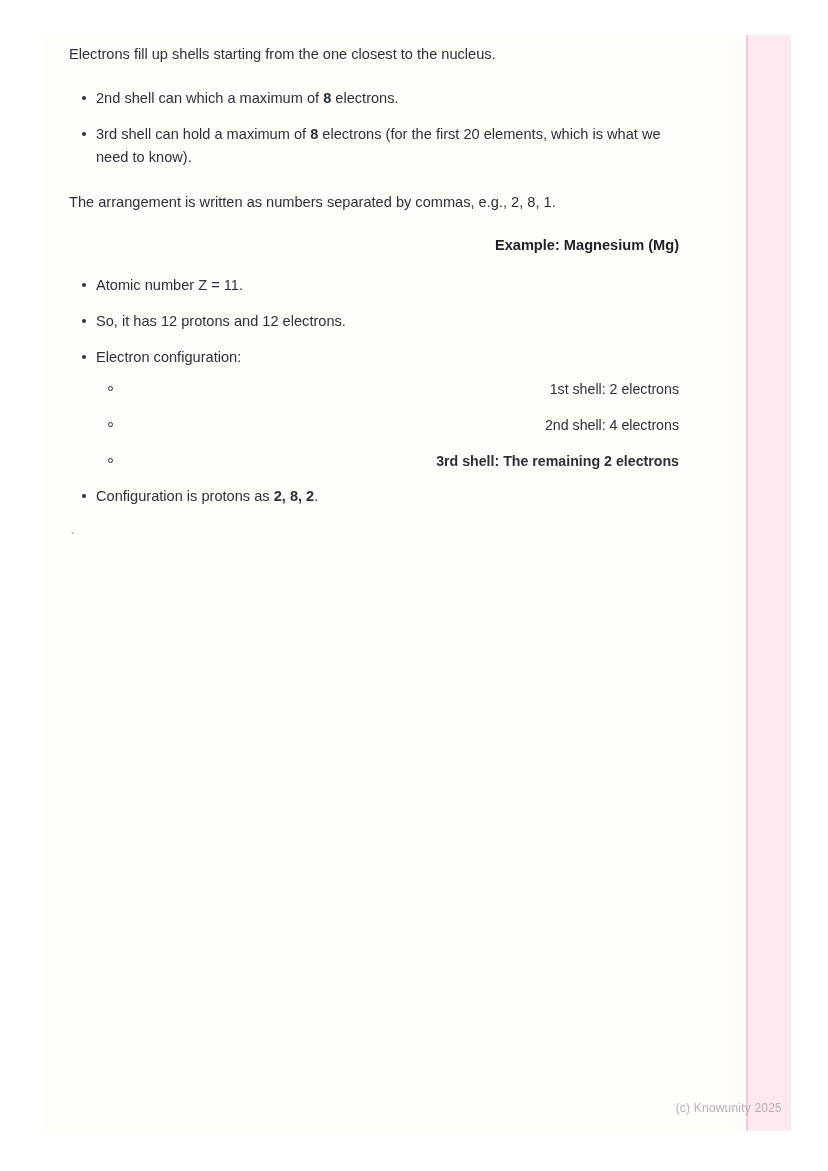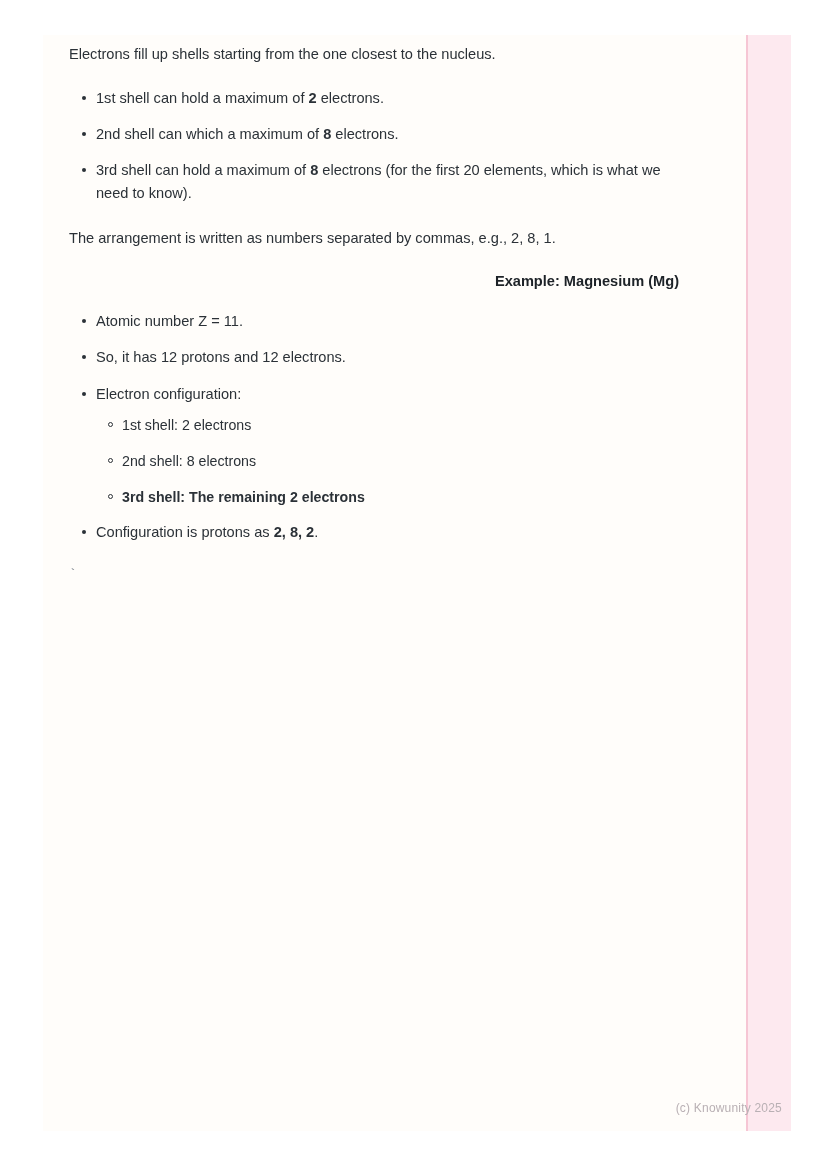--- a/index.html
+++ b/index.html
@@ -84,20 +84,21 @@
     width: 4px;
     height: 4px;
     border-radius: 50%;
     background: #2b3137;
   }
 
   ul.subbullets {
     margin: 9px 0 0 0;
     padding: 0 0 0 26px;
     list-style: none;
+    text-align: right;
   }
   ul.subbullets > li {
     position: relative;
     font-size: 14.2px;
     line-height: 1.5;
     color: #2b3137;
     margin-bottom: 15px;
   }
   ul.subbullets > li:last-child { margin-bottom: 10px; font-weight: bold; }
   ul.subbullets > li::before {
@@ -146,21 +147,20 @@
 <div class="page">
 
   <div class="page-body">
     <div class="content">
 
       <p class="para">Electrons fill up shells starting from the one closest to the nucleus.</p>
 
       <div class="spacer-1"></div>
 
       <ul class="bullets">
-        <li><span>1st shell can hold a maximum of </span><span class="b">2</span><span> electrons.</span></li>
         <li><span>2nd shell can which a maximum of </span><span class="b">8</span><span> electrons.</span></li>
         <li><span>3rd shell can hold a maximum of </span><span class="b">8</span><span> electrons (for the first 20 elements, which is what we need to know).</span></li>
       </ul>
 
       <div class="spacer-2"></div>
 
       <p class="para">The arrangement is written as numbers separated by commas, e.g., 2, 8, 1.</p>
 
       <div class="spacer-3"></div>
 
@@ -168,21 +168,21 @@
 
       <div class="spacer-4"></div>
 
       <ul class="bullets">
         <li>Atomic number Z = 11.</li>
         <li>So, it has 12 protons and 12 electrons.</li>
         <li>
           <span>Electron configuration:</span>
           <ul class="subbullets">
             <li>1st shell: 2 electrons</li>
-            <li>2nd shell: 8 electrons</li>
+            <li>2nd shell: 4 electrons</li>
             <li>3rd shell: The remaining 2 electrons</li>
           </ul>
         </li>
         <li><span>Configuration is protons as </span><span class="b">2, 8, 2</span><span>.</span></li>
       </ul>
 
       <div style="height:24px"></div>
 
       <div class="backtick">`</div>
 

